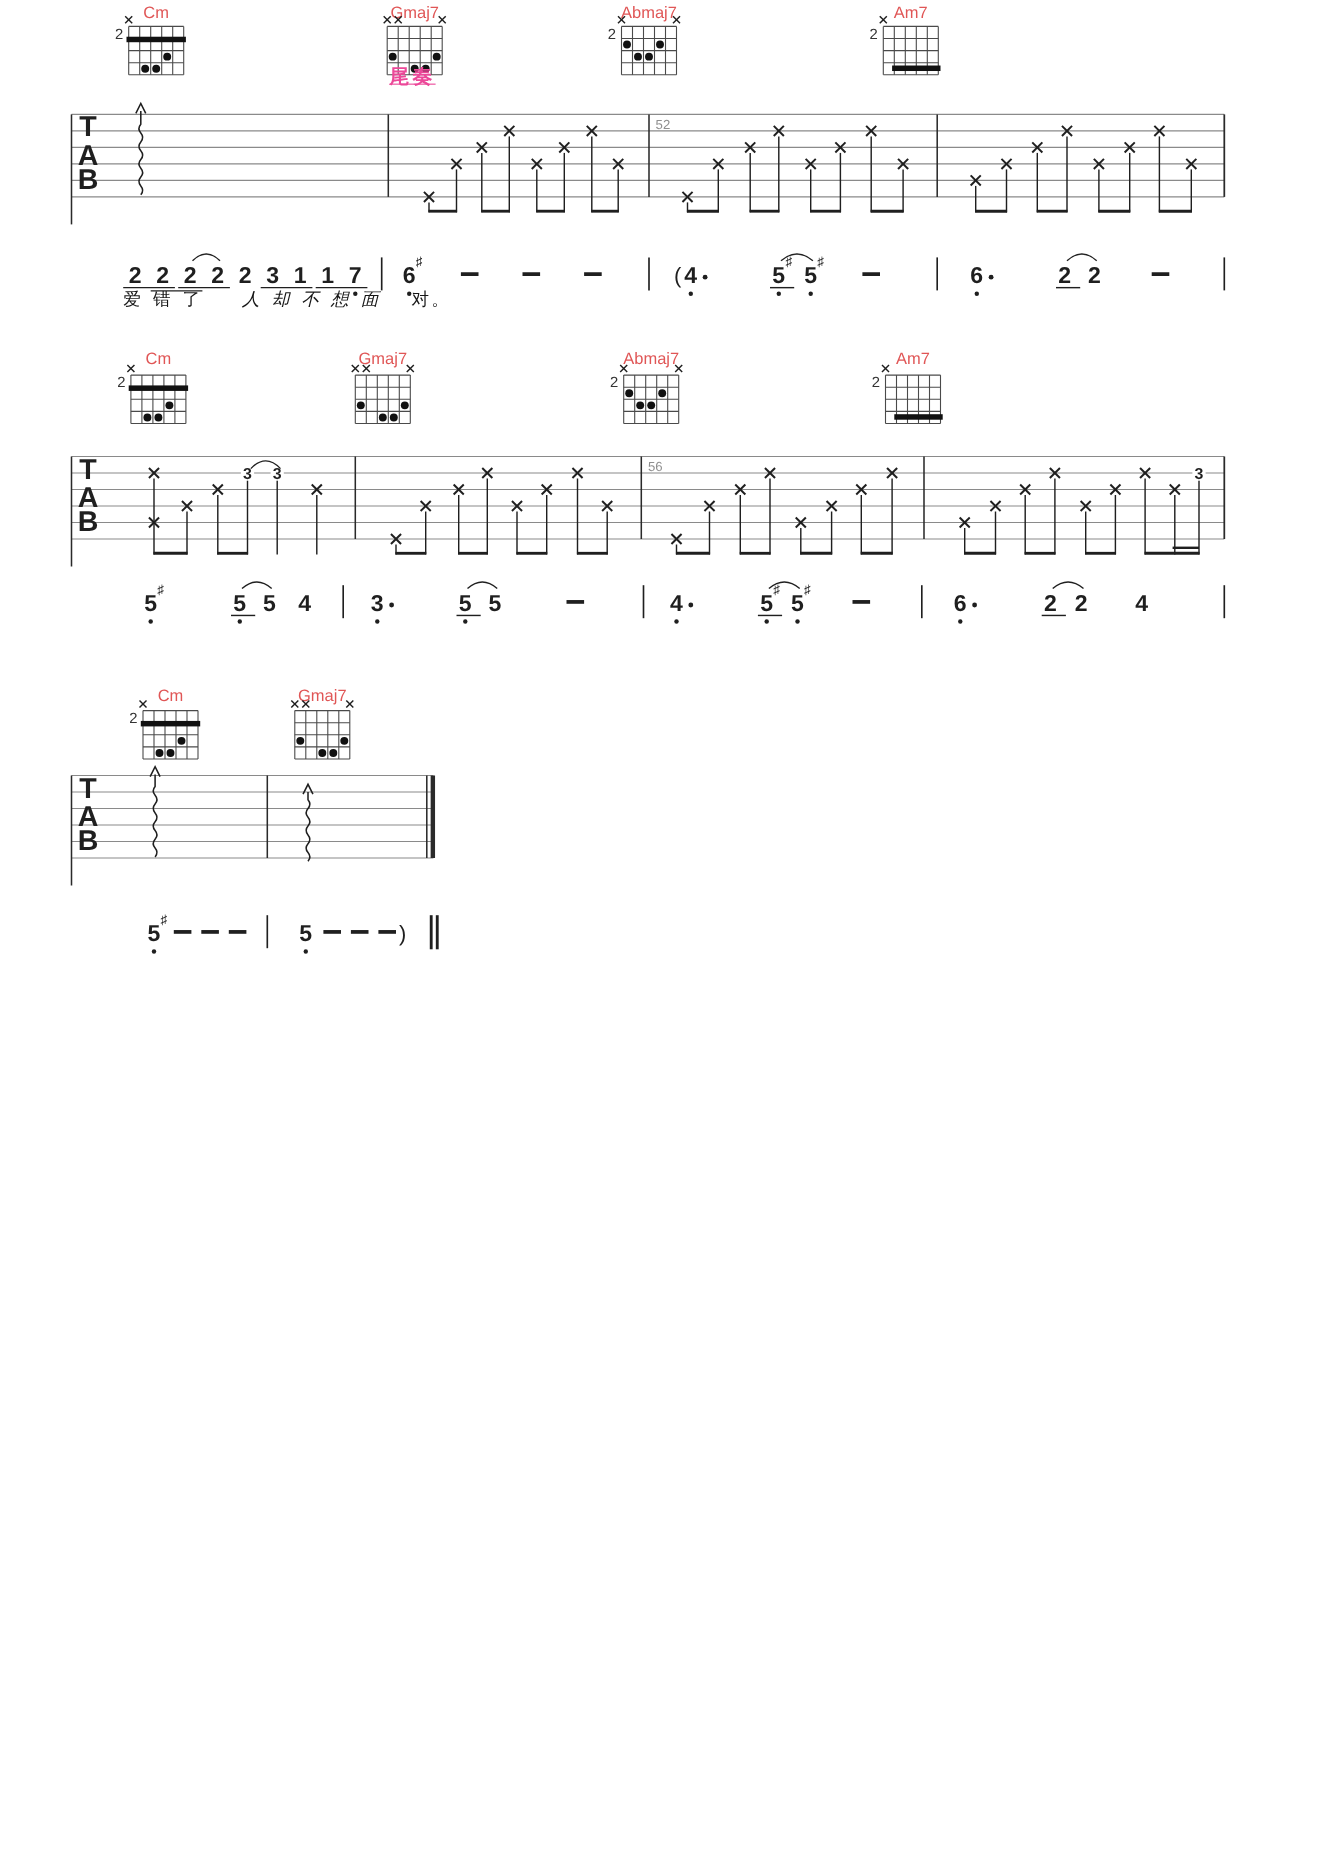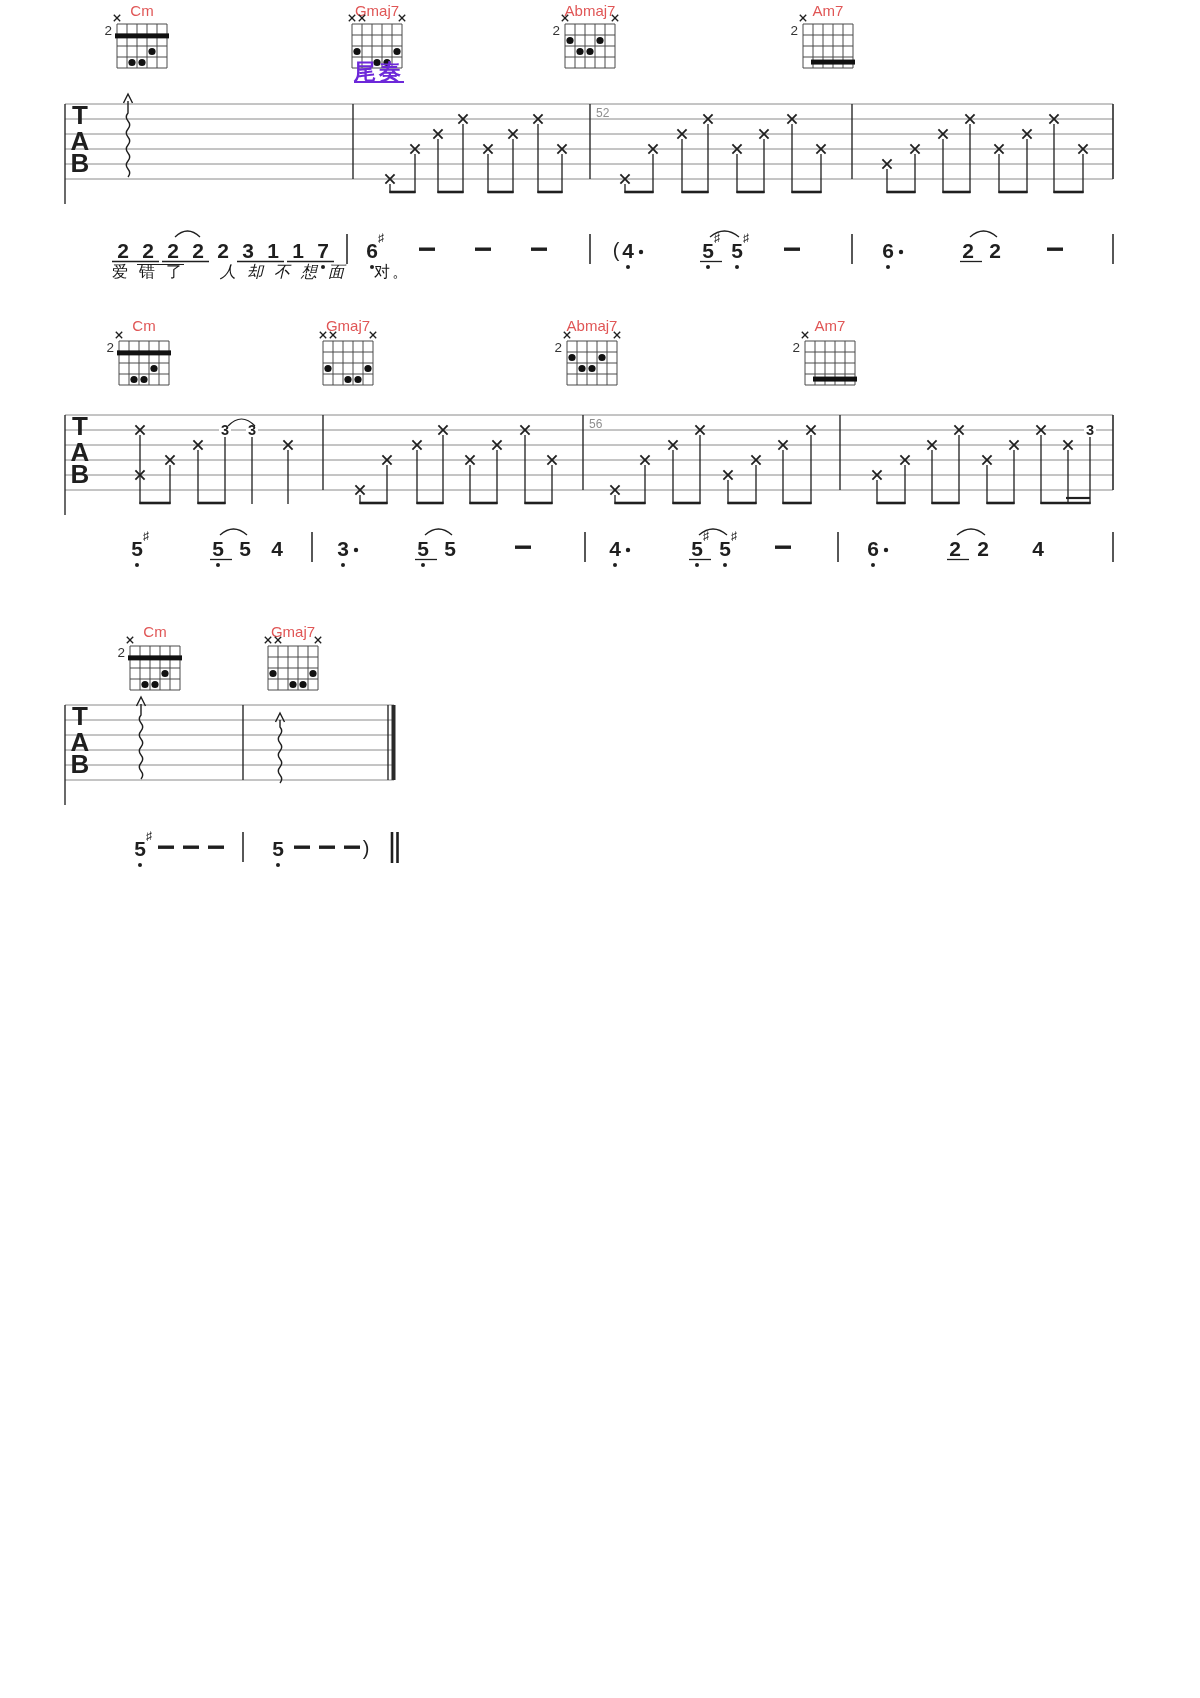--- a/index.html
+++ b/index.html
@@ -1,20 +1,20 @@
 <!DOCTYPE html>
 <html><head>
 <meta charset="utf-8">
 <style>
   html,body{margin:0;padding:0;background:#e8e8e8;}
   .page{position:relative;width:1200px;height:1698px;background:#ffffff;margin:0 auto;
         font-family:"Liberation Sans","DejaVu Sans",sans-serif;overflow:hidden;}
   #score{position:absolute;left:0;top:0;}
-  .outro{position:absolute;left:354px;top:57px;font-size:22px;font-weight:700;
-         letter-spacing:3px;color:#6d28d9;text-decoration:underline;}
+  .outro{position:absolute;left:354px;top:57px;font-size:18px;font-weight:700;
+         letter-spacing:3px;color:#ec4899;text-decoration:underline;}
   .lyric{position:absolute;font-size:16px;color:#161616;letter-spacing:11px;white-space:nowrap;}
   .ly1{left:112px;top:262px;}
   .ly2{left:220px;top:262px;font-style:italic;}
   .ly3{left:374px;top:262px;letter-spacing:2px;}
 </style>
 </head>
 <body>
 
 <div class="page">
   <svg id="score" width="1200" height="1698" viewBox="0 0 1200 1698">

